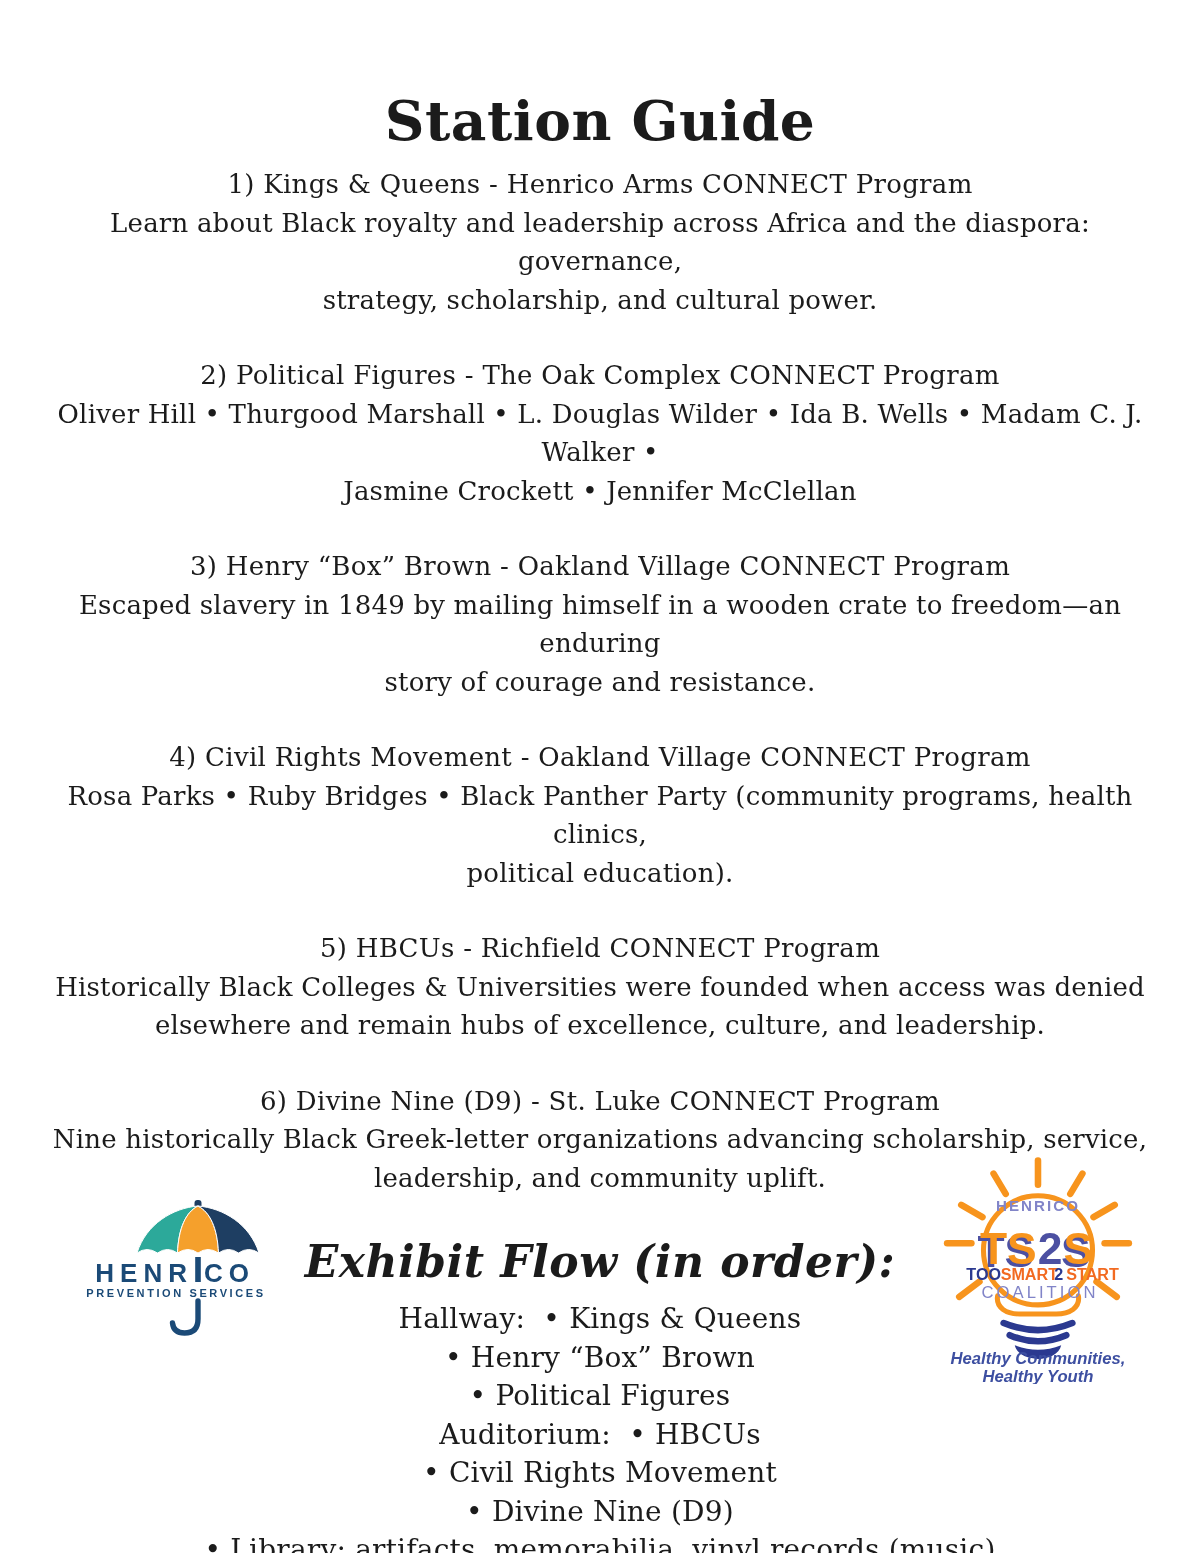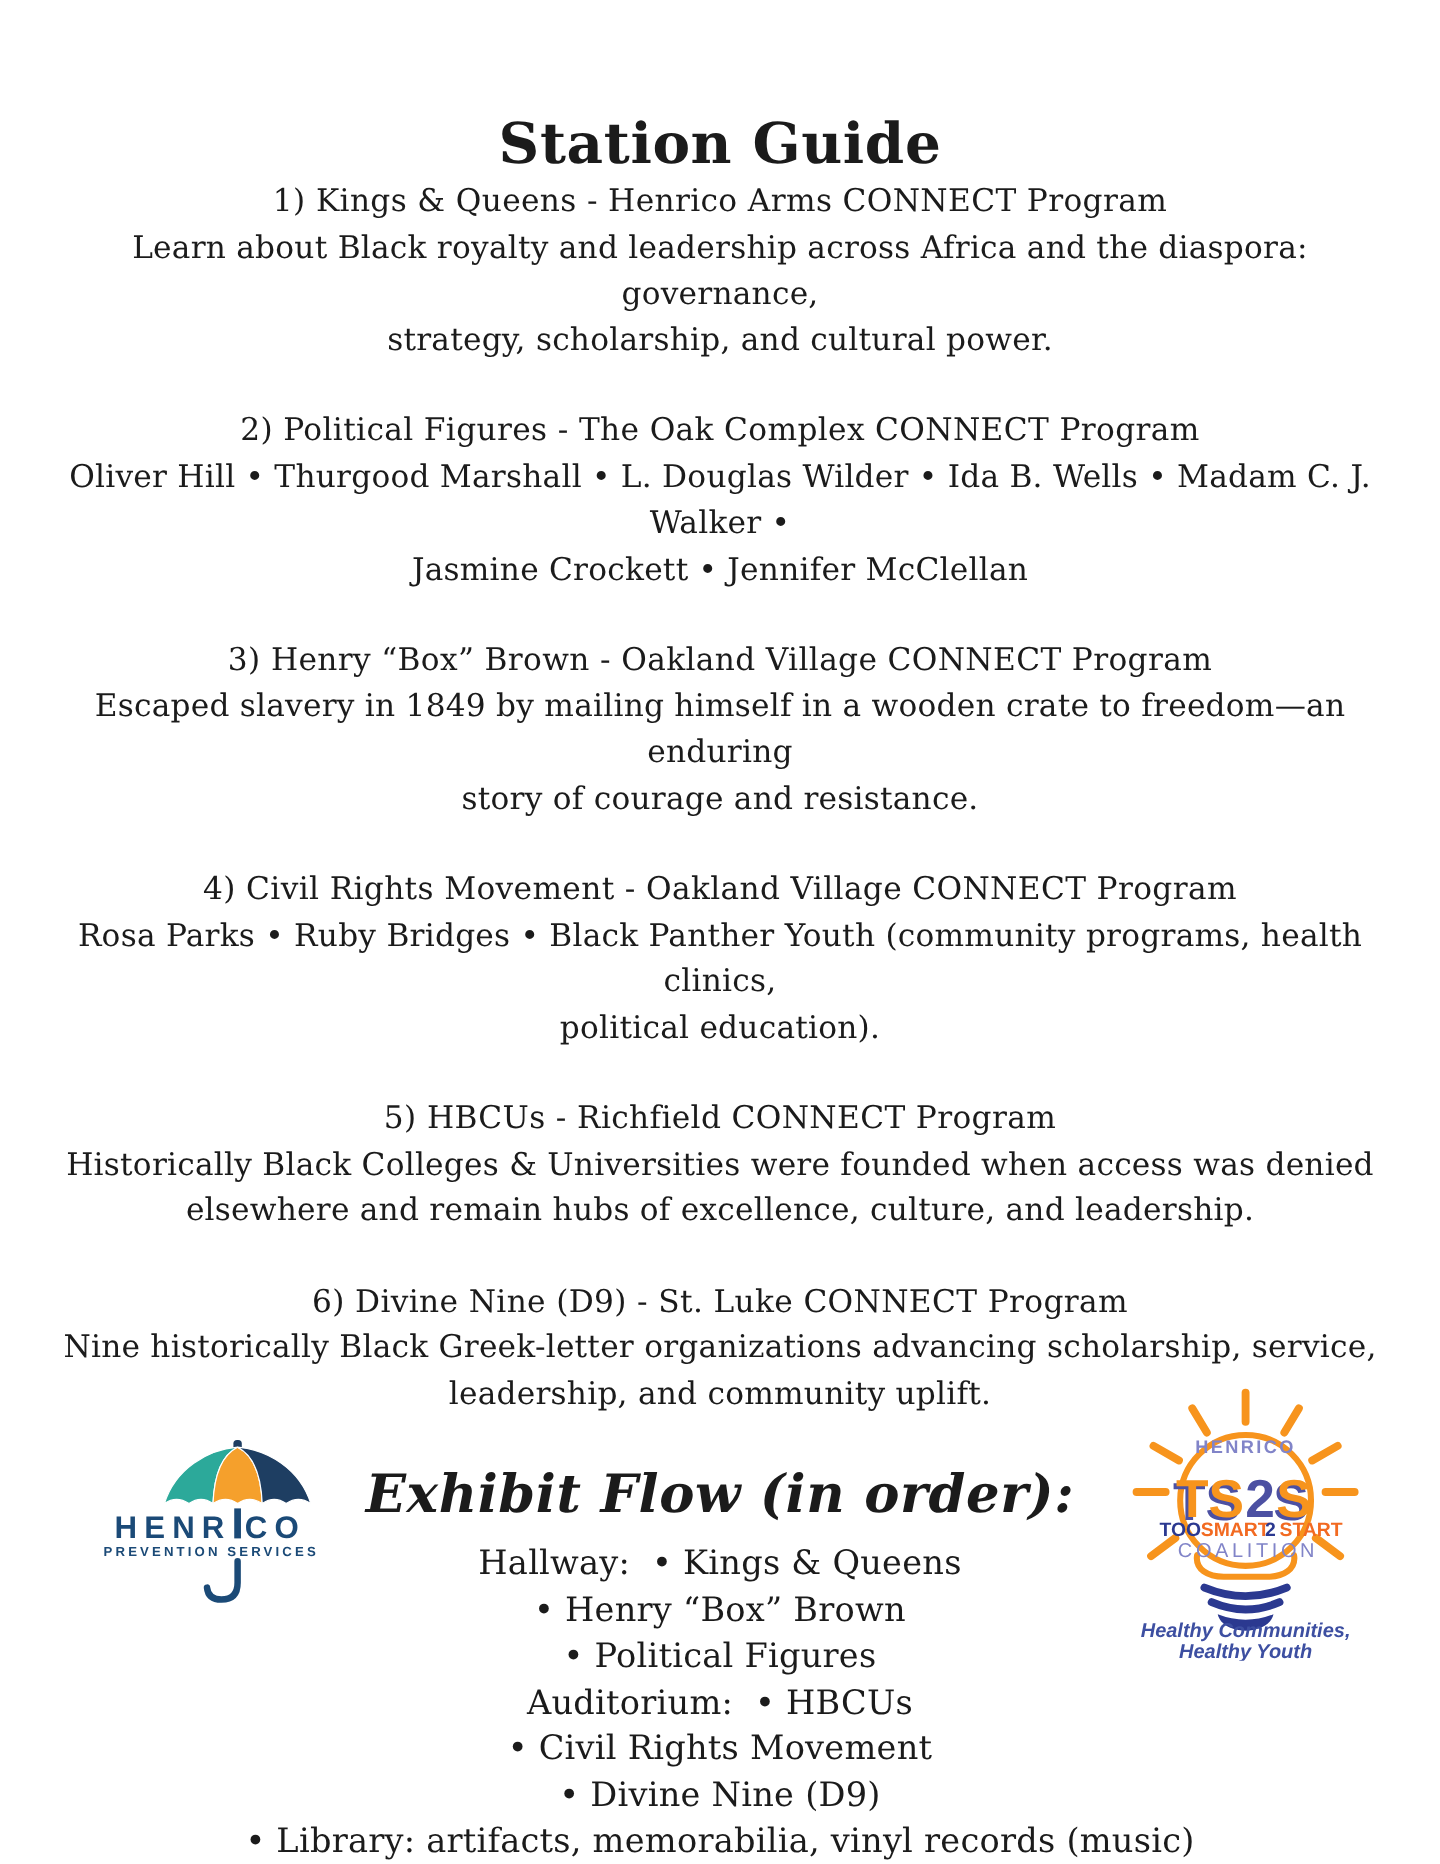--- a/index.html
+++ b/index.html
@@ -4,23 +4,23 @@
 <style>
   * { margin:0; padding:0; box-sizing:border-box; }
   html,body { background:#ffffff; }
   .page {
     position:relative; width:1200px; height:1553px; margin:0 auto;
     background:#ffffff; color:#1b1b1b; overflow:hidden;
     font-family:"DejaVu Serif", serif;
   }
   .title {
     padding-top:93px; text-align:center;
-    font-size:47px; font-weight:600; letter-spacing:0.5px; line-height:56px;
+    font-size:55px; font-weight:600; letter-spacing:0.5px; line-height:56px;
   }
-  .sections { width:1124px; margin:0 auto 0; }
+  .sections { width:1124px; margin:16px auto 0; }
   .station { text-align:center; margin-bottom:37px; }
   .station .sec-heading { font-size:26px; line-height:38.5px; letter-spacing:0.3px; }
   .station .sec-line { font-size:26px; line-height:38.5px; letter-spacing:0.2px; }
   .flow-title {
     text-align:center; font-size:44px; font-weight:600; letter-spacing:0.5px;
     line-height:56px; margin-top:1px;font-style:italic;
   }
   .flow-list { margin-top:10px; text-align:center; }
   .flow-item { font-size:28px; line-height:38.5px; letter-spacing:0.2px; white-space:pre-wrap; }
   .logo { position:absolute; }
@@ -46,21 +46,21 @@
       <div class="sec-line">Oliver Hill • Thurgood Marshall • L. Douglas Wilder • Ida B. Wells • Madam C. J. Walker •</div>
       <div class="sec-line">Jasmine Crockett • Jennifer McClellan</div>
     </section>
     <section class="station">
       <div class="sec-heading">3) Henry “Box” Brown - Oakland Village CONNECT Program</div>
       <div class="sec-line">Escaped slavery in 1849 by mailing himself in a wooden crate to freedom—an enduring</div>
       <div class="sec-line">story of courage and resistance.</div>
     </section>
     <section class="station">
       <div class="sec-heading">4) Civil Rights Movement - Oakland Village CONNECT Program</div>
-      <div class="sec-line">Rosa Parks • Ruby Bridges • Black Panther Youth (community programs, health clinics,</div>
+      <div class="sec-line">Rosa Parks • Ruby Bridges • Black Panther Party (community programs, health clinics,</div>
       <div class="sec-line">political education).</div>
     </section>
     <section class="station">
       <div class="sec-heading">5) HBCUs - Richfield CONNECT Program</div>
       <div class="sec-line">Historically Black Colleges &amp; Universities were founded when access was denied</div>
       <div class="sec-line">elsewhere and remain hubs of excellence, culture, and leadership.</div>
     </section>
     <section class="station">
       <div class="sec-heading">6) Divine Nine (D9) - St. Luke CONNECT Program</div>
       <div class="sec-line">Nine historically Black Greek-letter organizations advancing scholarship, service,</div>

